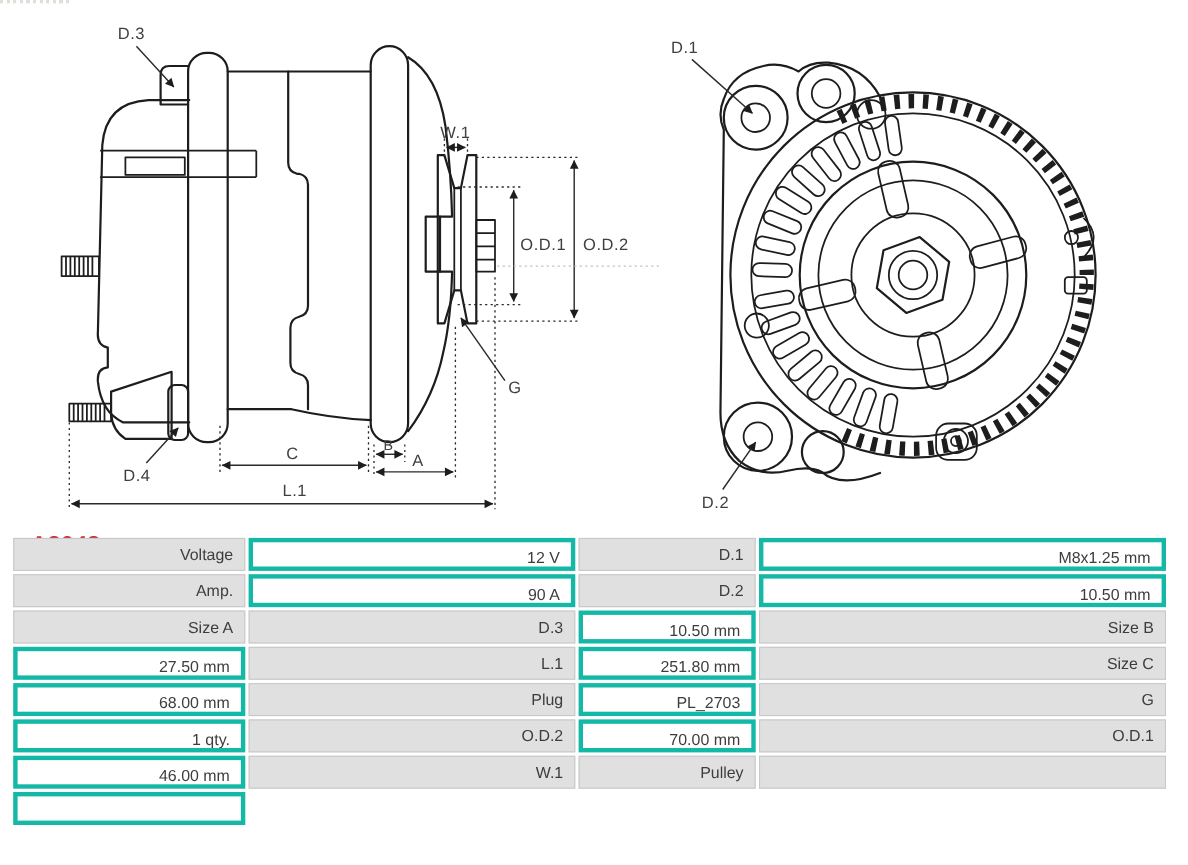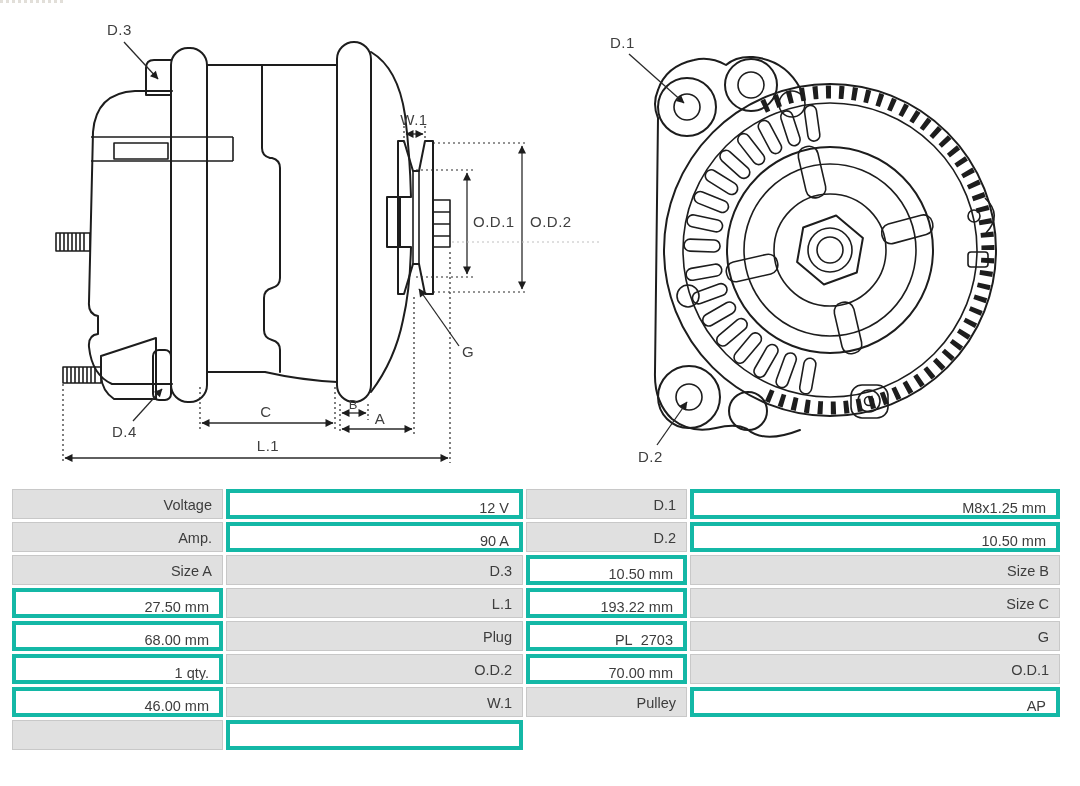--- a/index.html
+++ b/index.html
@@ -190,35 +190,34 @@
     <div class="cell lbl">D.2</div>
     <div class="cell val">10.50 mm</div>
 
     <div class="cell lbl">Size A</div>
     <div class="cell lbl">D.3</div>
     <div class="cell val">10.50 mm</div>
 
     <div class="cell lbl">Size B</div>
     <div class="cell val">27.50 mm</div>
     <div class="cell lbl">L.1</div>
-    <div class="cell val">193.22 mm</div>
+    <div class="cell val">251.80 mm</div>
 
     <div class="cell lbl">Size C</div>
     <div class="cell val">68.00 mm</div>
     <div class="cell lbl">Plug</div>
     <div class="cell val">PL_2703</div>
 
     <div class="cell lbl">G</div>
     <div class="cell val">1 qty.</div>
     <div class="cell lbl">O.D.2</div>
     <div class="cell val">70.00 mm</div>
 
     <div class="cell lbl">O.D.1</div>
     <div class="cell val">46.00 mm</div>
     <div class="cell lbl">W.1</div>
 
     <div class="cell lbl">Pulley</div>
-    <div class="cell val">AP</div>
     <div class="cell lbl"></div>
     <div class="cell val"></div>
   </div>
 
 </div>
 
 </body></html>

